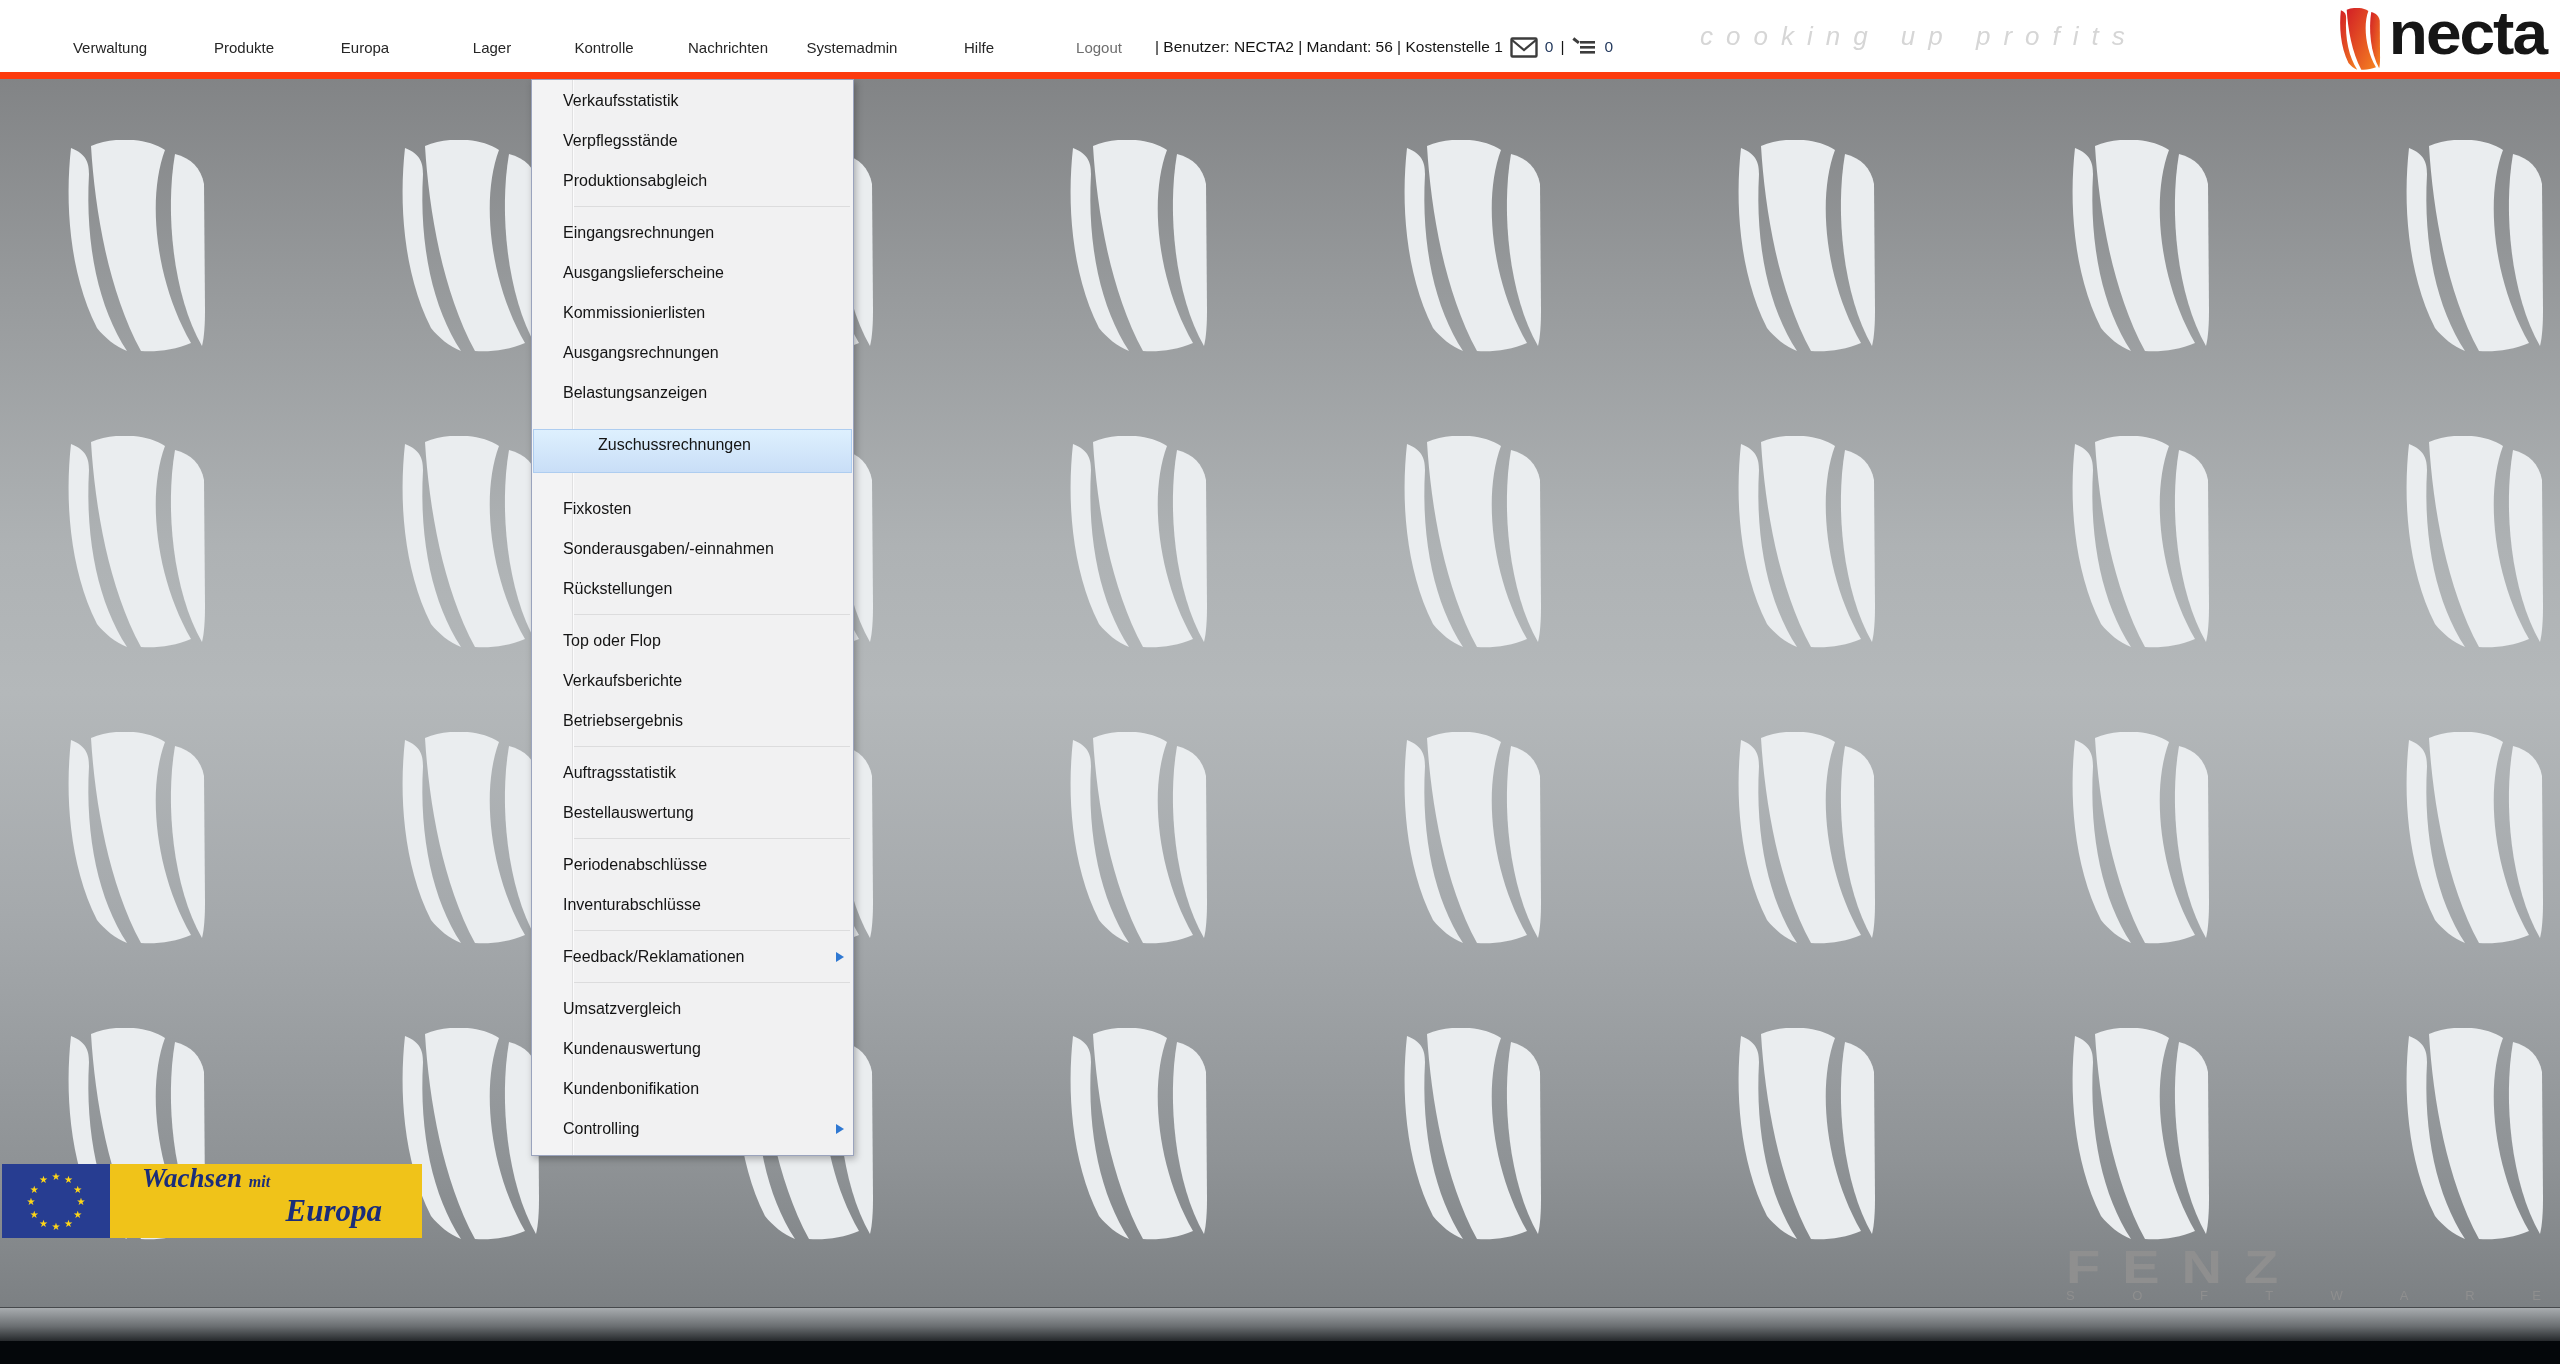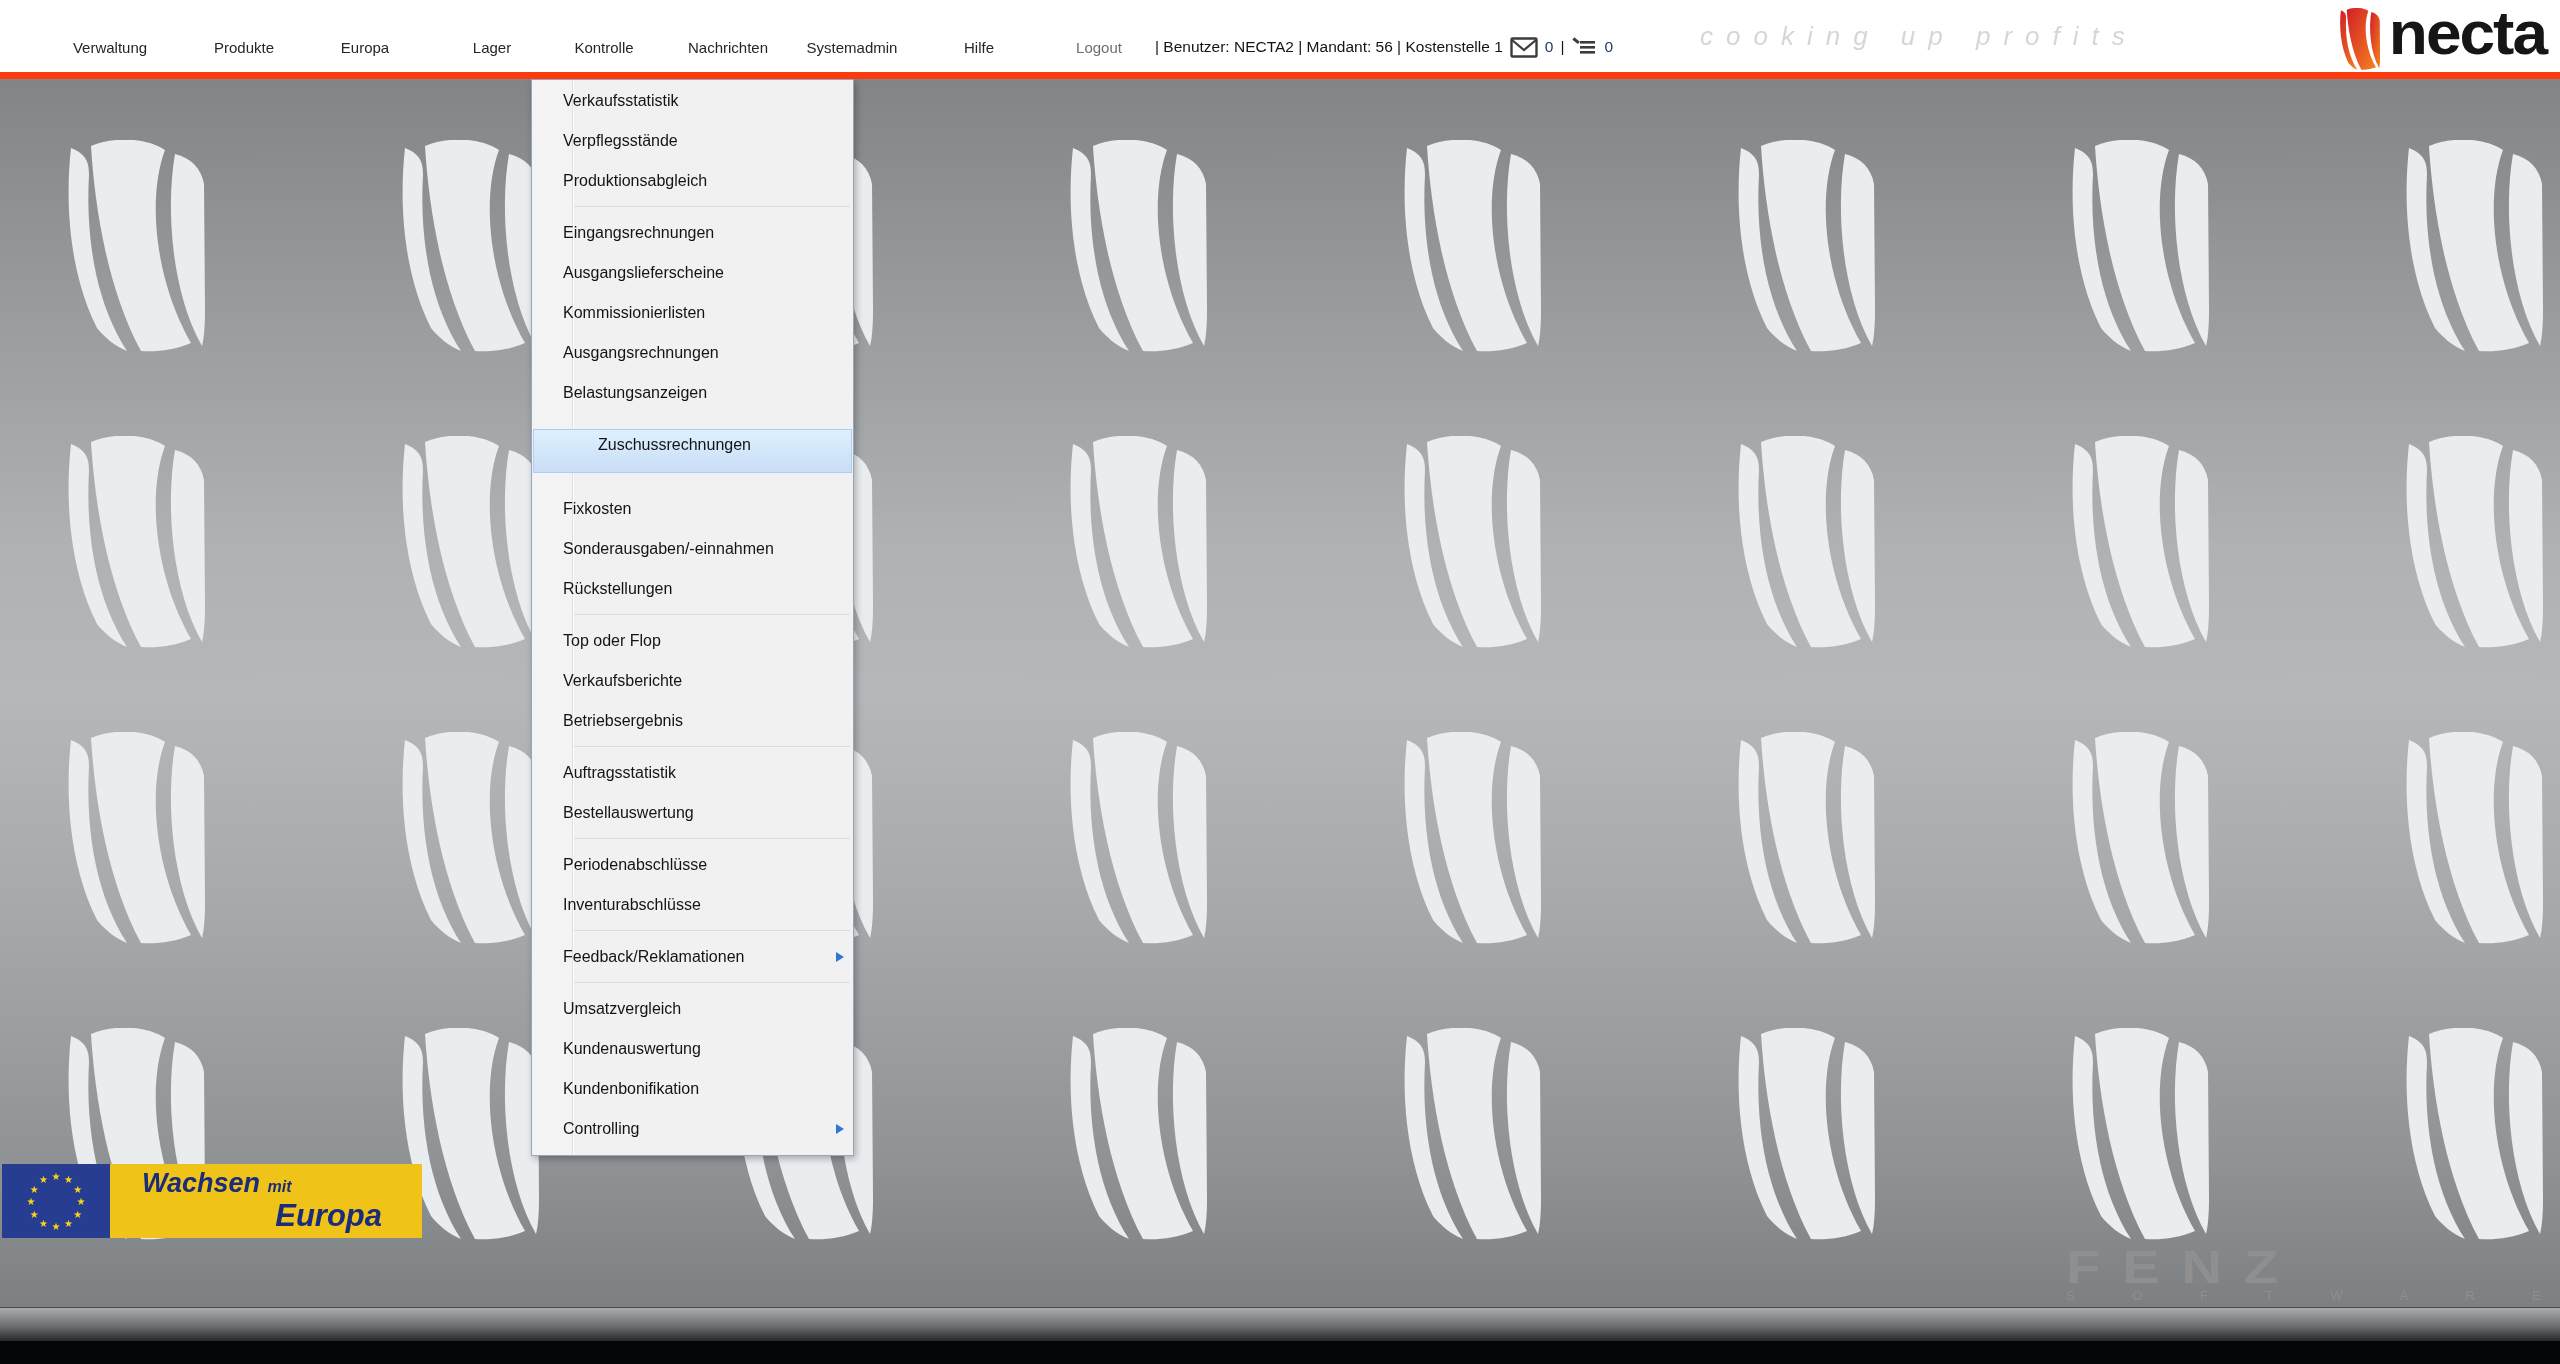--- a/index.html
+++ b/index.html
@@ -40,22 +40,22 @@
   .mi.sel{box-sizing:border-box;height:44px;line-height:30px;margin:16px 1px;padding-left:64px;
           background:linear-gradient(#def0fe,#c9def7);border:1px solid #aecdf0;}
   .sep{height:1px;background:#dcdcdd;margin:5px 3px 6px 9px;}
   .arrow{position:absolute;right:9px;top:50%;transform:translateY(-50%);width:0;height:0;
          border-left:8px solid #2f78d2;border-top:5.5px solid transparent;border-bottom:5.5px solid transparent;}
 
   
   .eu{position:absolute;left:2px;top:1085px;width:420px;z-index:15;}
   .eu-flagrow{display:flex;height:74px;}
   .eu-blue{width:108px;height:74px;background:#273d91;flex:none;}
-  .eu-yellow{flex:1;background:#f0c319;color:#1b2d7a;font-family:Liberation Sans, sans-serif;
-             font-style:italic;font-weight:700;padding-top:5px;box-sizing:border-box;}
+  .eu-yellow{flex:1;background:#f0c319;color:#1b2d7a;font-family:Liberation Serif, serif;
+             font-style:italic;font-weight:700;box-sizing:border-box;}
   .eu-l1{font-size:27px;padding-left:32px;line-height:28px;}
   .eu-l1 .mit{font-size:16px;}
   .eu-l2{font-size:31px;text-align:right;padding-right:40px;line-height:30px;}
   .eu-caption{background:#ffffff;color:#414141;font-size:16px;line-height:19px;
               padding:3px 4px 4px 3px;letter-spacing:.2px;white-space:nowrap;width:416px;
               box-sizing:border-box;}
 
   
   .fenz{position:absolute;right:-8px;bottom:4px;text-align:left;color:#8f8f8f;z-index:5;}
   .fenz-name{font-size:56px;font-weight:700;letter-spacing:22px;line-height:50px;

